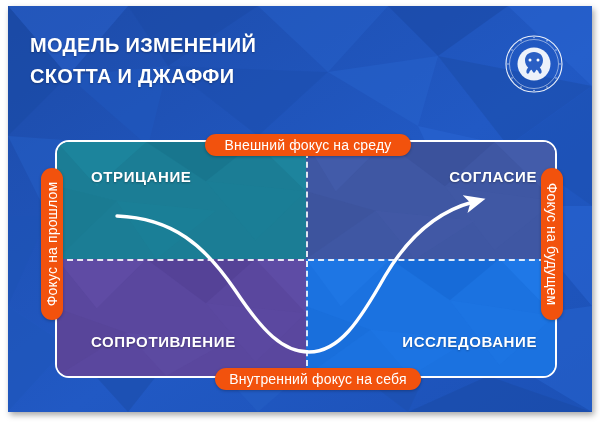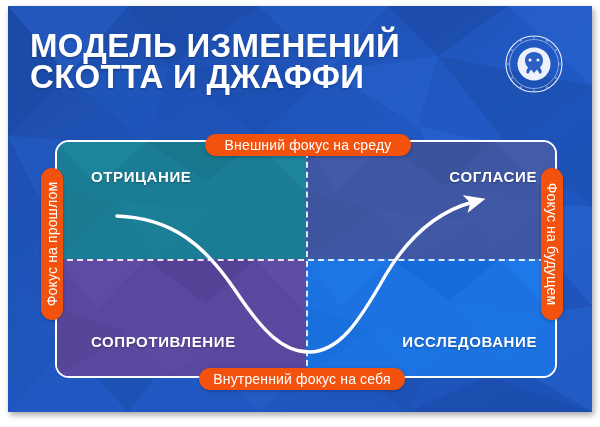--- a/index.html
+++ b/index.html
@@ -40,21 +40,21 @@
     left: 0; top: 0;
     width: 584px;
     height: 118px;
   }
   #title {
     position: absolute;
     left: 22px;
     top: 24px;
     width: 440px;
     color: #ffffff;
-    font-size: 33px;
+    font-size: 20px;
     font-weight: bold;
     line-height: 31px;
     letter-spacing: 0.3px;
     text-shadow: 0 1px 2px rgba(0,0,0,0.28);
     white-space: pre-line;
   }
 
   
   #logo {
     position: absolute;
@@ -150,21 +150,21 @@
     box-shadow: 0 1px 3px rgba(0,0,0,0.25);
     white-space: nowrap;
   }
   #pill-top {
     left: 197px;
     top: 128px;
     width: 206px;
     height: 22px;
   }
   #pill-bottom {
-    left: 191px;
+    left: 207px;
     top: 362px;
     width: 206px;
     height: 22px;
   }
   #pill-left {
     left: 33px;
     top: 162px;
     width: 22px;
     height: 152px;
   }

